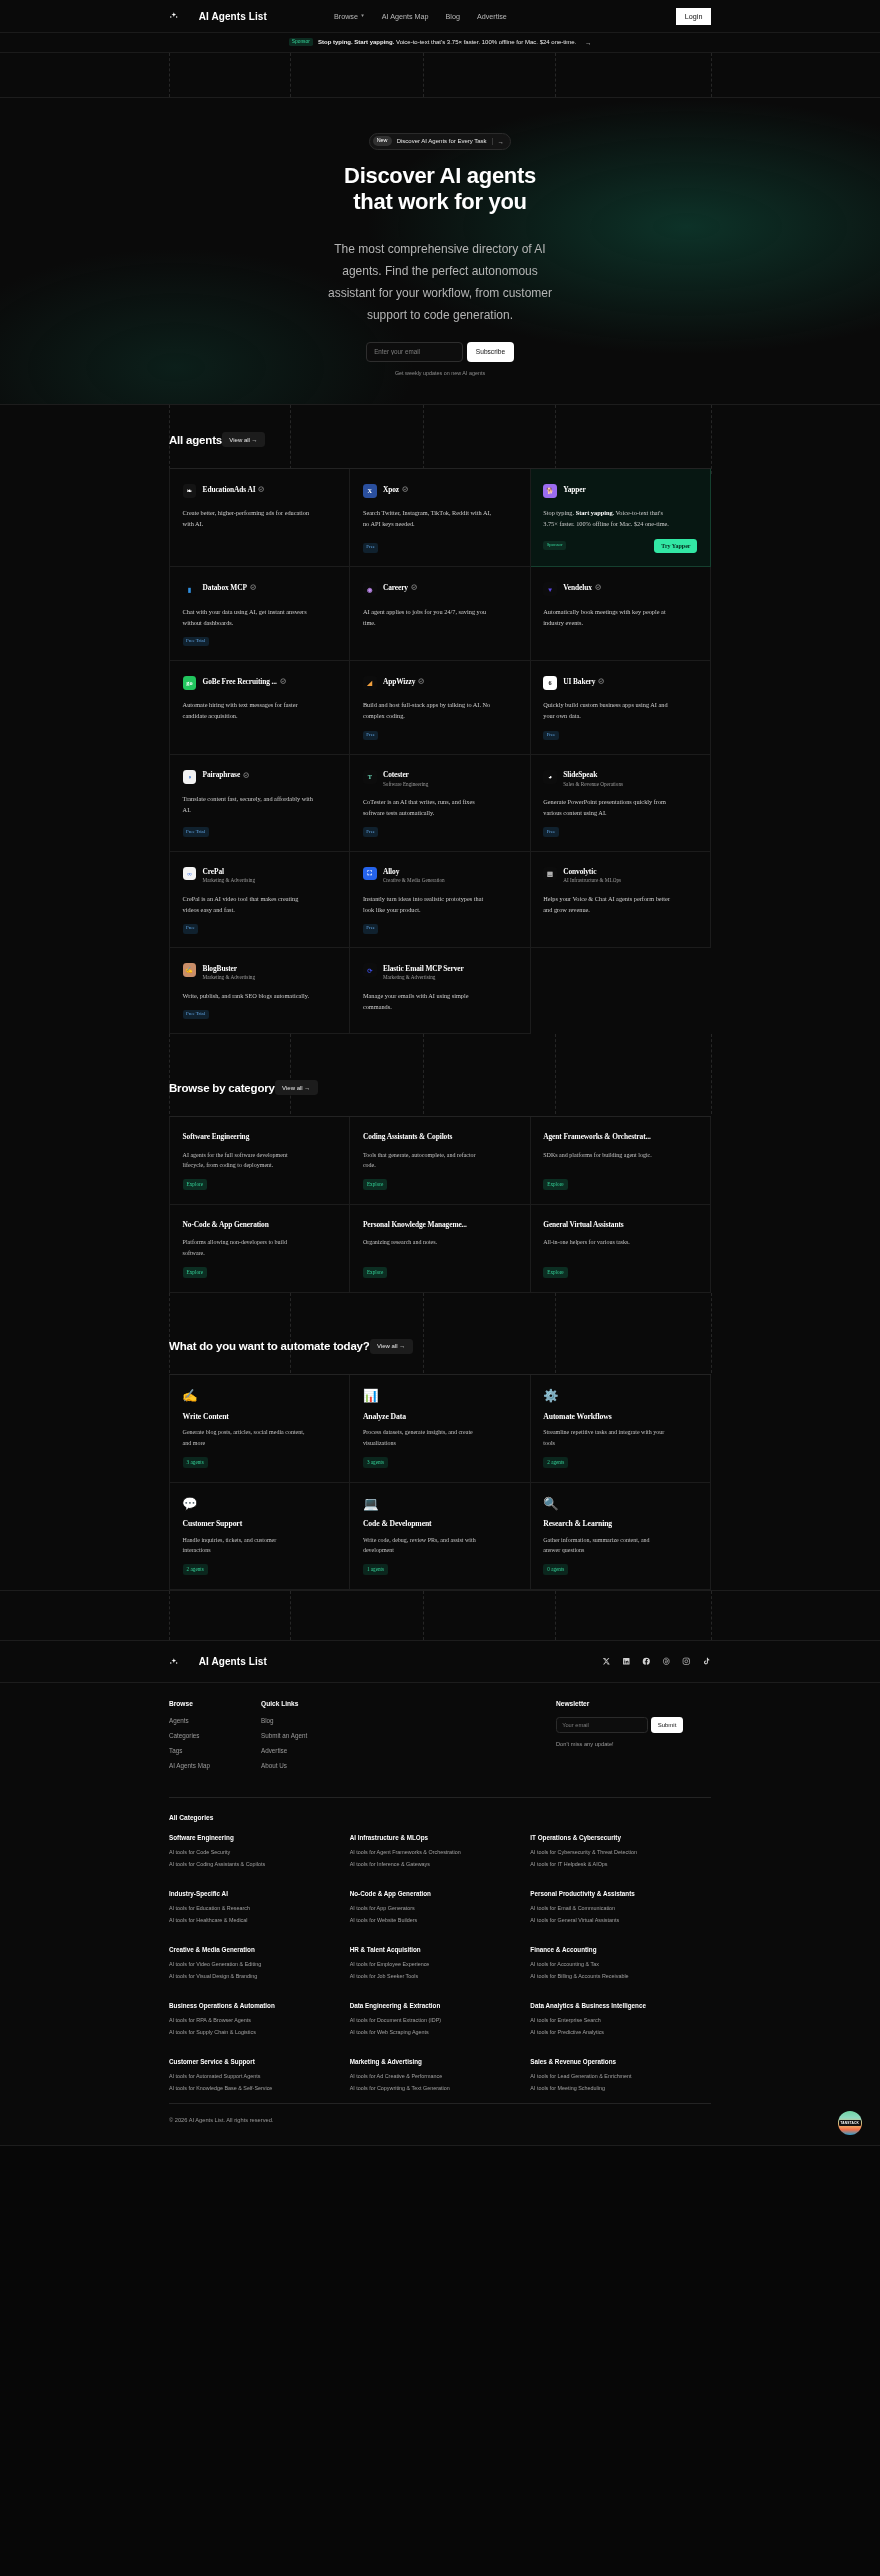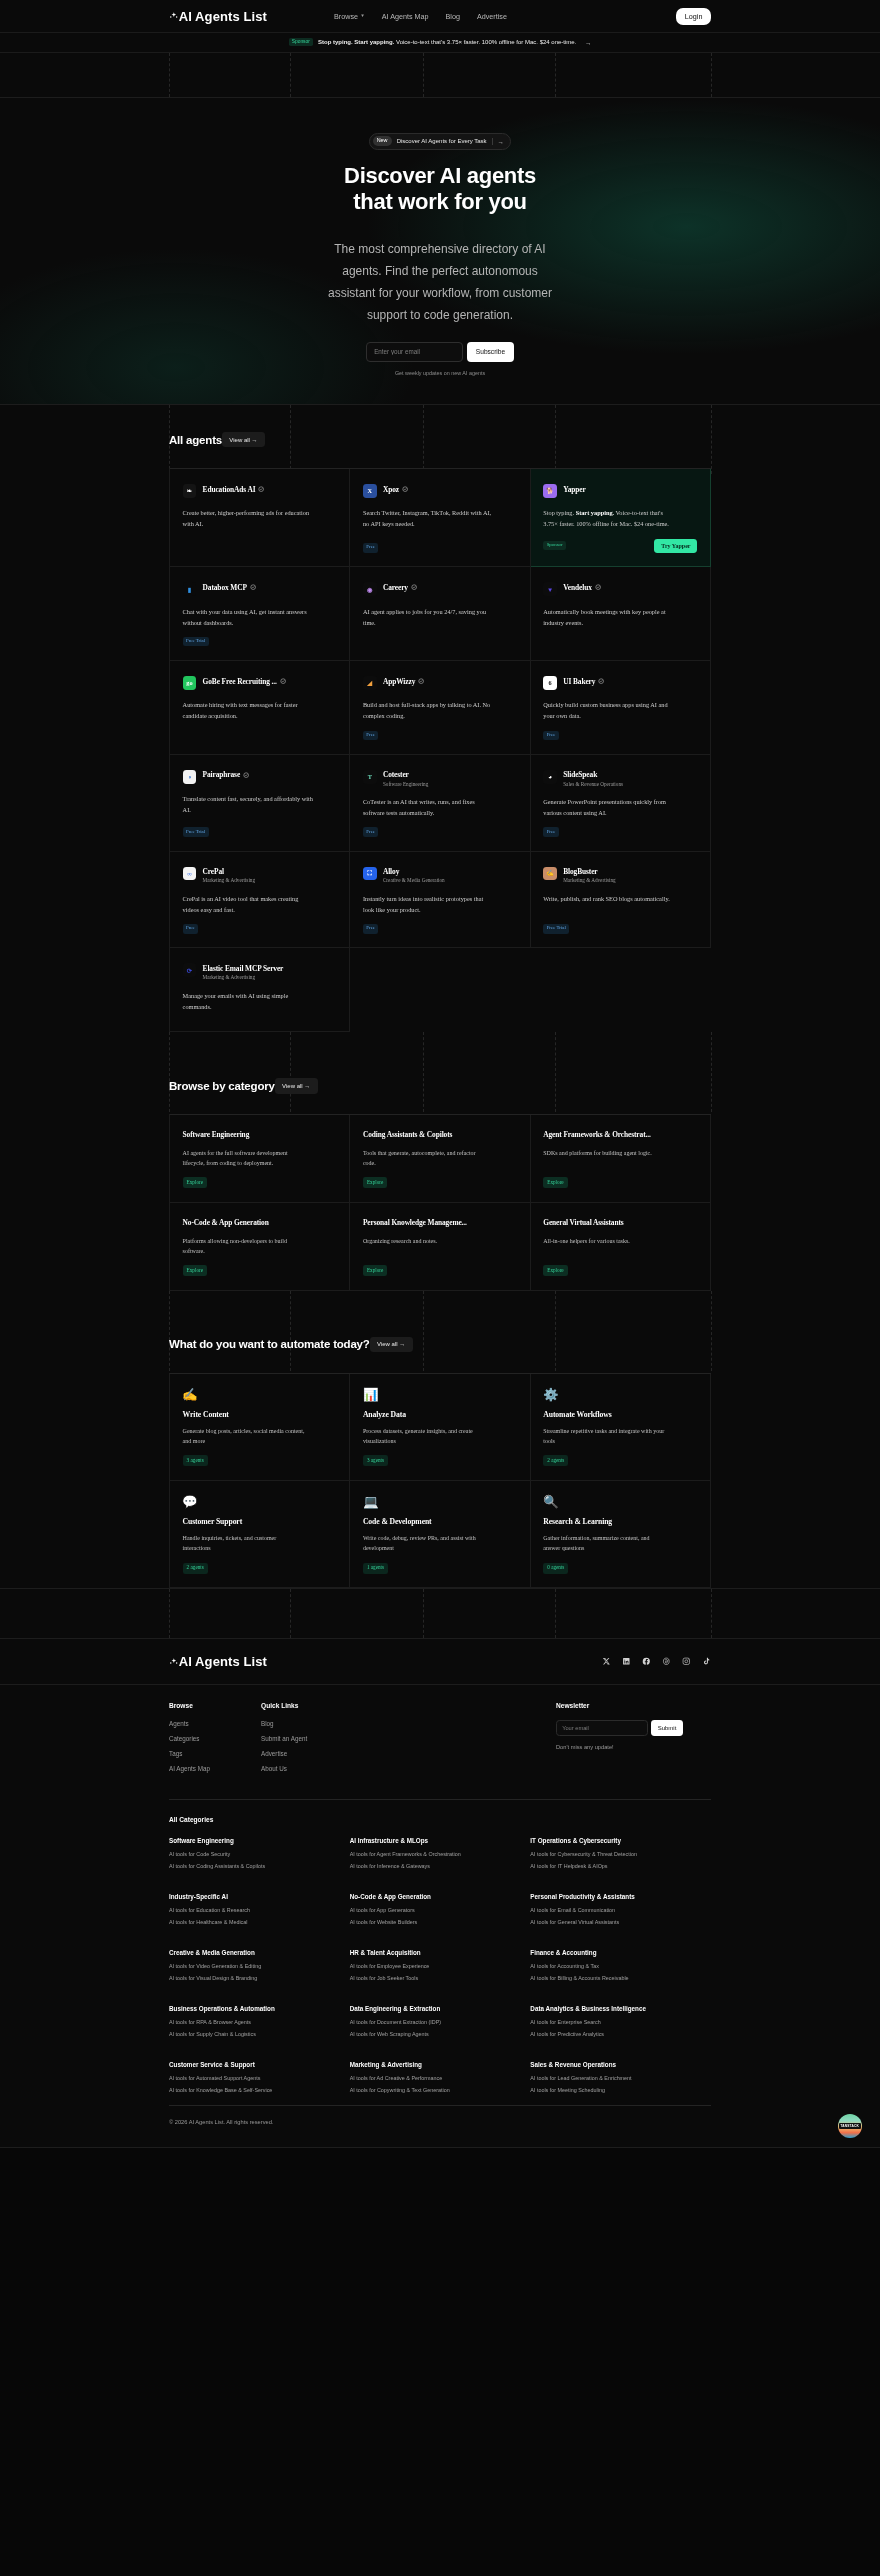--- a/index.html
+++ b/index.html
@@ -15,28 +15,28 @@
   
   .rails{position:absolute;inset:0;pointer-events:none;}
   .rail{position:absolute;top:0;bottom:0;width:0;border-left:0.6px dashed #262626;}
 
   
   .nav{
     height:33px;display:flex;align-items:center;
     padding:0 169px;background:#0a0a0a;
     border-bottom:0.6px solid #1b1b1b;position:relative;z-index:5;
   }
-  .brand{display:flex;align-items:center;gap:0;font-size:13px;font-weight:700;letter-spacing:0.1px;}
+  .brand{display:flex;align-items:center;gap:20px;font-size:10px;font-weight:700;letter-spacing:0.1px;}
   .brand-mark{width:9.7px;height:9.7px;position:relative;display:inline-block;}
   .brand-mark svg{display:block;}
   .nav-links{display:flex;align-items:center;gap:17px;margin-left:67px;}
   .nav-link{font-size:7.2px;color:#b9b9b9;text-decoration:none;display:flex;align-items:center;gap:2.3px;}
   .chev{font-size:4.6px;color:#9a9a9a;line-height:1;}
   .login-btn{
-    margin-left:auto;background:#fff;color:#111;border:none;border-radius:7px;
+    margin-left:auto;background:#fff;color:#111;border:none;border-radius:0;
     padding:4px 8.6px;font-size:7.2px;font-family:inherit;font-weight:500;cursor:pointer;
   }
 
   
   .sponsor-bar{
     height:19.5px;display:flex;align-items:center;justify-content:center;gap:5.2px;
     background:#0a0a0a;border-bottom:0.6px solid #1b1b1b;position:relative;z-index:4;
   }
   .sponsor-tag{
     background:#0d2c21;color:#34d399;font-size:4.9px;border-radius:1.7px;
@@ -516,20 +516,32 @@
               <div class="card-name">
                 <span>Alloy</span>
               </div>
               <div class="card-cat">Creative &amp; Media Generation</div>
             </div>
           </div>
           <div class="card-desc">Instantly turn ideas into realistic prototypes that look like your product.</div>
           <div class="card-foot">
             <span class="badge">Free</span>
           </div>
+        </div>
+        <div class="card">
+          <div class="card-top">
+            <div class="logo" style="background:#0c0c0c;color:#dddddd">▤</div>
+            <div class="card-head-text">
+              <div class="card-name">
+                <span>Convolytic</span>
+              </div>
+              <div class="card-cat">AI Infrastructure &amp; MLOps</div>
+            </div>
+          </div>
+          <div class="card-desc">Helps your Voice &amp; Chat AI agents perform better and grow revenue.</div>
         </div>
         <div class="card">
           <div class="card-top">
             <div class="logo" style="background:#c98d68;color:#ffffff">✍</div>
             <div class="card-head-text">
               <div class="card-name">
                 <span>BlogBuster</span>
               </div>
               <div class="card-cat">Marketing &amp; Advertising</div>
             </div>

